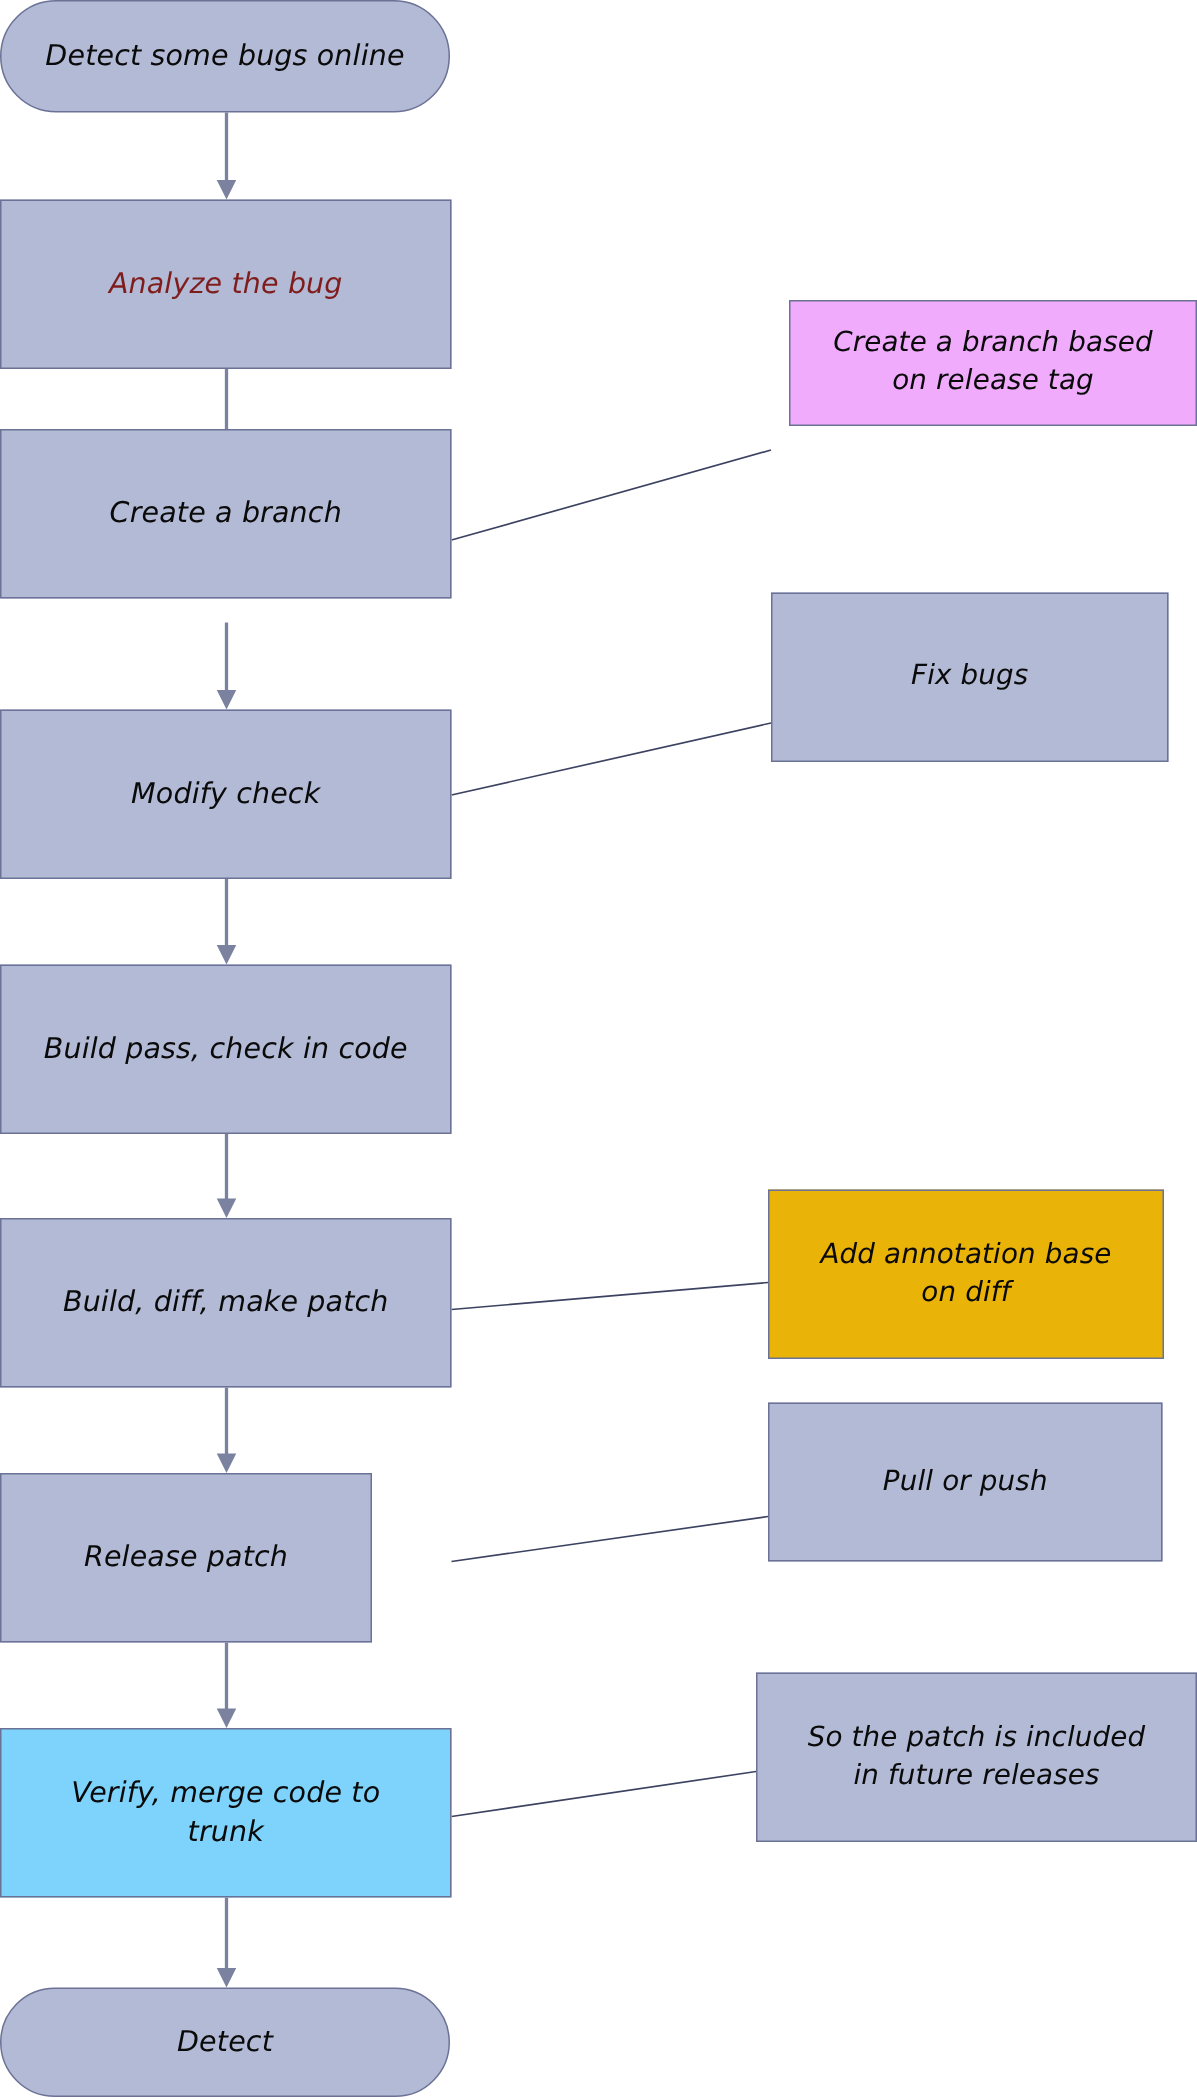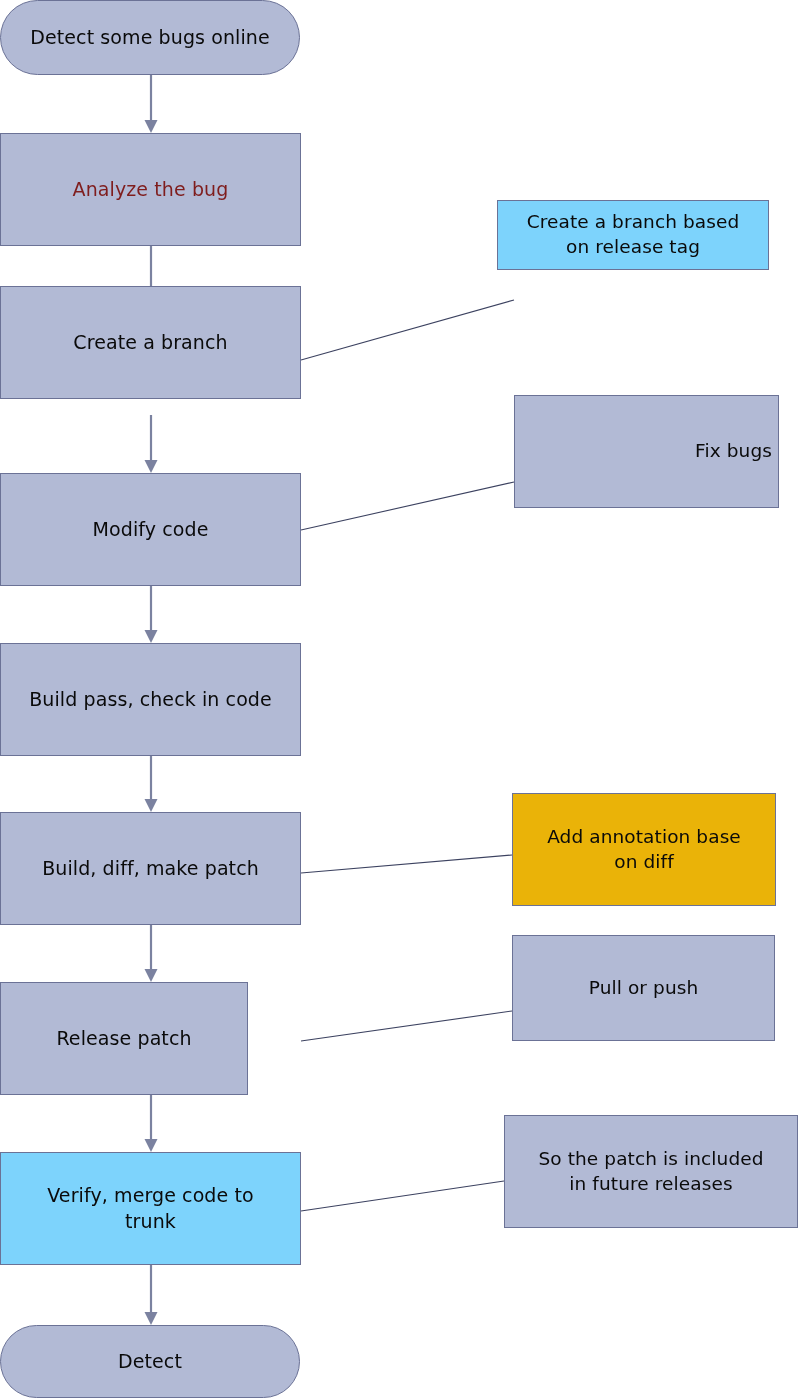--- a/index.html
+++ b/index.html
@@ -14,20 +14,21 @@
     position: relative;
     overflow: hidden;
     font-family: "DejaVu Sans", sans-serif;
   }
   #diagram {
     position: absolute;
     left: 0;
     top: 0;
     width: 798px;
     height: 1400px;
+    font-style: italic;
   }
   .node {
     position: absolute;
     box-sizing: border-box;
     background: #b2bad5;
     border: 1px solid #6b7296;
     display: flex;
     align-items: center;
     justify-content: center;
     text-align: center;
@@ -93,43 +94,43 @@
       <div class="node terminator" style="left: 0px; top: 0px; width: 300px; height: 75px; background: rgb(178, 186, 213); border-color: rgb(107, 114, 150);">
         <span class="node-label" style="color: rgb(10, 10, 10);">Detect some bugs online</span>
       </div>
       <div class="node" style="left: 0px; top: 133px; width: 301px; height: 113px; background: rgb(178, 186, 213); border-color: rgb(107, 114, 150);">
         <span class="node-label" style="color: #7f1d1d;">Analyze the bug</span>
       </div>
       <div class="node" style="left: 0px; top: 286px; width: 301px; height: 113px; background: rgb(178, 186, 213); border-color: rgb(107, 114, 150);">
         <span class="node-label" style="color: rgb(10, 10, 10);">Create a branch</span>
       </div>
       <div class="node" style="left: 0px; top: 473px; width: 301px; height: 113px; background: rgb(178, 186, 213); border-color: rgb(107, 114, 150);">
-        <span class="node-label" style="color: rgb(10, 10, 10);">Modify code</span>
+        <span class="node-label" style="color: rgb(10, 10, 10);">Modify check</span>
       </div>
       <div class="node" style="left: 0px; top: 643px; width: 301px; height: 113px; background: rgb(178, 186, 213); border-color: rgb(107, 114, 150);">
         <span class="node-label" style="color: rgb(10, 10, 10);">Build pass, check in code</span>
       </div>
       <div class="node" style="left: 0px; top: 812px; width: 301px; height: 113px; background: rgb(178, 186, 213); border-color: rgb(107, 114, 150);">
         <span class="node-label" style="color: rgb(10, 10, 10);">Build, diff, make patch</span>
       </div>
       <div class="node" style="left: 0px; top: 982px; width: 248px; height: 113px; background: rgb(178, 186, 213); border-color: rgb(107, 114, 150);">
         <span class="node-label" style="color: rgb(10, 10, 10);">Release patch</span>
       </div>
       <div class="node" style="left: 0px; top: 1152px; width: 301px; height: 113px; background: #7dd3fc; border-color: rgb(107, 114, 150);">
         <span class="node-label" style="color: rgb(10, 10, 10);">Verify,  merge code to
 trunk</span>
       </div>
       <div class="node terminator" style="left: 0px; top: 1325px; width: 300px; height: 73px; background: rgb(178, 186, 213); border-color: rgb(107, 114, 150);">
         <span class="node-label" style="color: rgb(10, 10, 10);">Detect</span>
       </div>
-      <div class="node note" style="left: 497px; top: 200px; width: 272px; height: 70px; background: #7dd3fc; border-color: rgb(107, 114, 150);">
+      <div class="node note" style="left: 526px; top: 200px; width: 272px; height: 84px; background: #f0abfc; border-color: rgb(107, 114, 150);">
         <span class="node-label" style="color: rgb(10, 10, 10);">Create a branch based
 on release tag</span>
       </div>
-      <div class="node note" style="left: 514px; top: 395px; width: 265px; height: 113px; background: rgb(178, 186, 213); border-color: rgb(107, 114, 150); text-align: right;">
+      <div class="node note" style="left: 514px; top: 395px; width: 265px; height: 113px; background: rgb(178, 186, 213); border-color: rgb(107, 114, 150);">
         <span class="node-label" style="color: rgb(10, 10, 10);">Fix bugs</span>
       </div>
       <div class="node note" style="left: 512px; top: 793px; width: 264px; height: 113px; background: #eab308; border-color: rgb(107, 114, 150);">
         <span class="node-label" style="color: rgb(10, 10, 10);">Add annotation base
 on diff</span>
       </div>
       <div class="node note" style="left: 512px; top: 935px; width: 263px; height: 106px; background: rgb(178, 186, 213); border-color: rgb(107, 114, 150);">
         <span class="node-label" style="color: rgb(10, 10, 10);">Pull or push</span>
       </div>
       <div class="node note" style="left: 504px; top: 1115px; width: 294px; height: 113px; background: rgb(178, 186, 213); border-color: rgb(107, 114, 150);">

